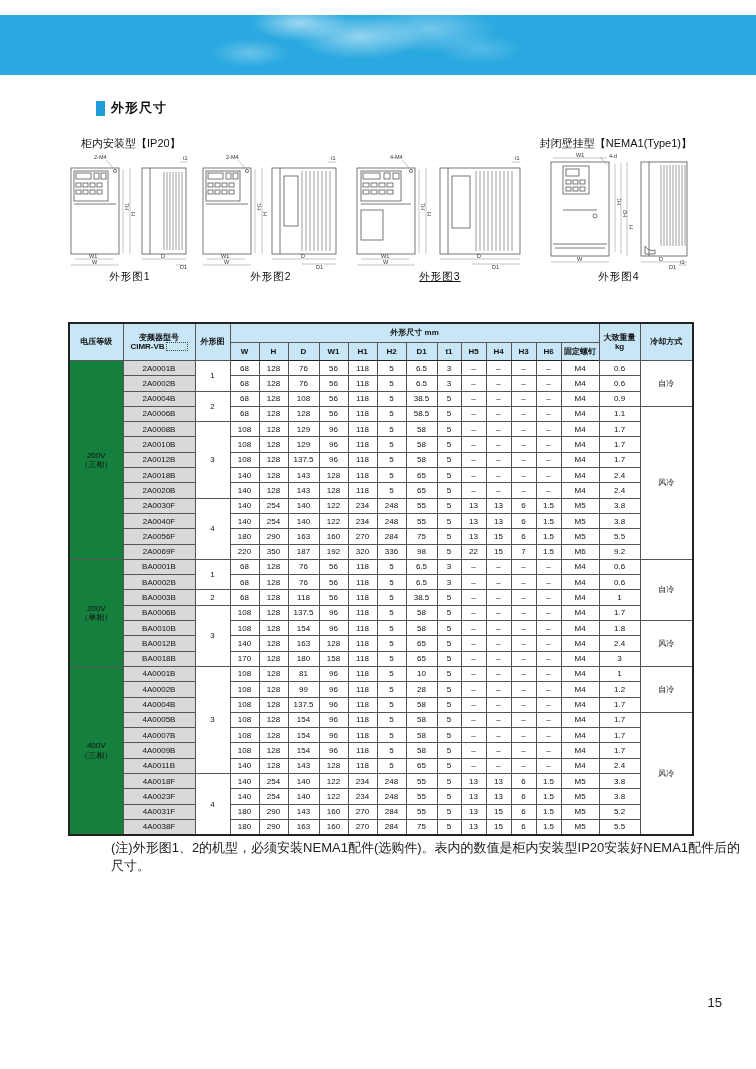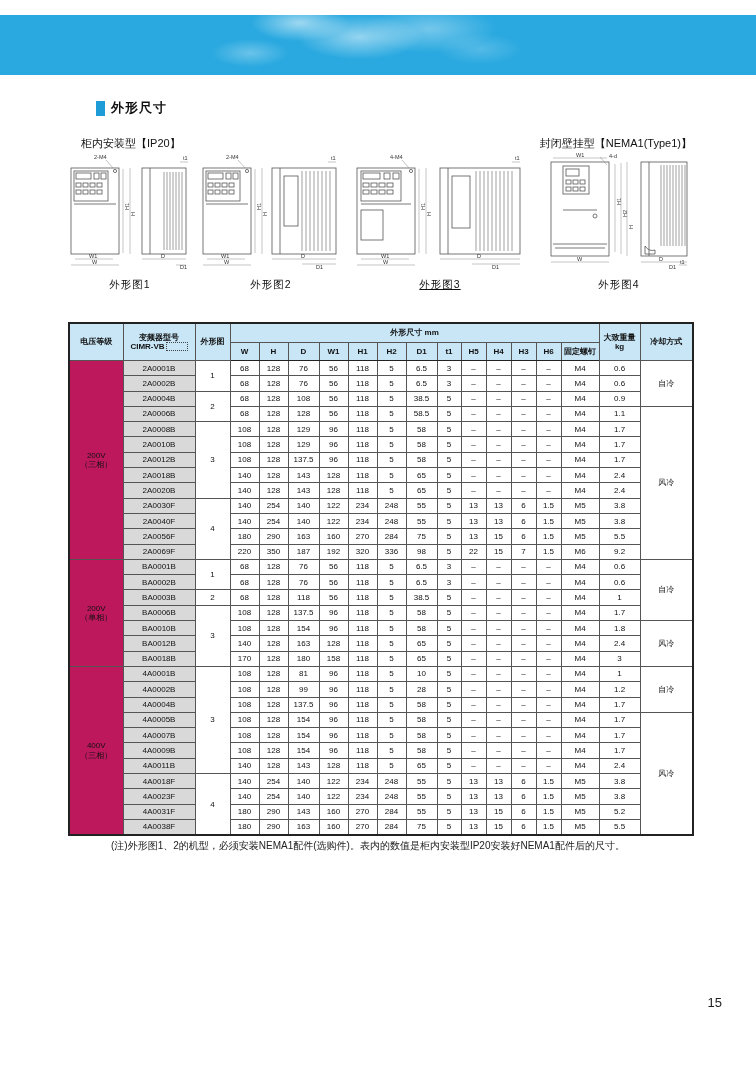--- a/index.html
+++ b/index.html
@@ -21,40 +21,40 @@
   .title-row{position:absolute;left:68px;top:99px;display:flex;align-items:center;gap:6px;margin-left:28px;}
   .title-square{width:9px;height:15px;background:#1e9cd7;}
   .title-text{font-size:13px;font-weight:bold;letter-spacing:1px;}
   .subtitle{position:absolute;top:136px;font-size:11px;margin-left:13px;}
   .subtitle.left{left:68px;}
   .subtitle.right{right:64px;}
 
   
   .fig{position:absolute;top:152px;text-align:center;}
   .fig svg{display:block;}
-  .fig .cap{font-size:10.5px;margin-top:8px;letter-spacing:1px;}
+  .fig .cap{font-size:10.5px;letter-spacing:1px;}
   .fig svg text{font-size:5.5px;fill:#333;font-family:"Liberation Sans",sans-serif;}
   .fig svg .ln{stroke:#555;stroke-width:0.8;fill:none;}
   .fig svg .fin{stroke:#777;stroke-width:0.7;}
   .fig svg .dim{stroke:#888;stroke-width:0.5;}
 
   
   .tbl-wrap{position:absolute;left:68px;top:322px;width:624px;}
   table{border-collapse:collapse;table-layout:fixed;width:624px;border:2px solid #222;}
   th,td{border:1px solid #555;padding:0;text-align:center;vertical-align:middle;
         font-size:8px;line-height:1.15;overflow:hidden;}
   thead th{background:#c8e6f6;font-weight:bold;height:17px;}
   thead tr:first-child th{height:18px;}
   thead tr:last-child th{border-bottom:1.5px solid #222;}
   tbody td{height:14.3px;background:#fff;}
-  td.c-volt{background:#be185d;white-space:pre-line;font-size:8px;}
+  td.c-volt{background:#15803d;white-space:pre-line;font-size:8px;}
   td.c-model{background:#d9d9d9;text-align:center;}
   .dotbox{display:inline-block;width:20px;height:7px;border:1px dotted #444;
           vertical-align:middle;margin-left:1px;}
-  .note{position:absolute;left:68px;top:839px;width:640px;font-size:10px;color:#222;padding-left:43px;}
+  .note{position:absolute;left:68px;top:839px;width:640px;font-size:13px;color:#222;padding-left:43px;}
   .pagenum{position:absolute;right:34px;top:995px;font-size:13px;color:#222;}
 </style>
 </head>
 <body>
 
 <div class="band"></div>
 
 <div class="title-row">
   <span class="title-square"></span>
   <span class="title-text">外形尺寸</span>

